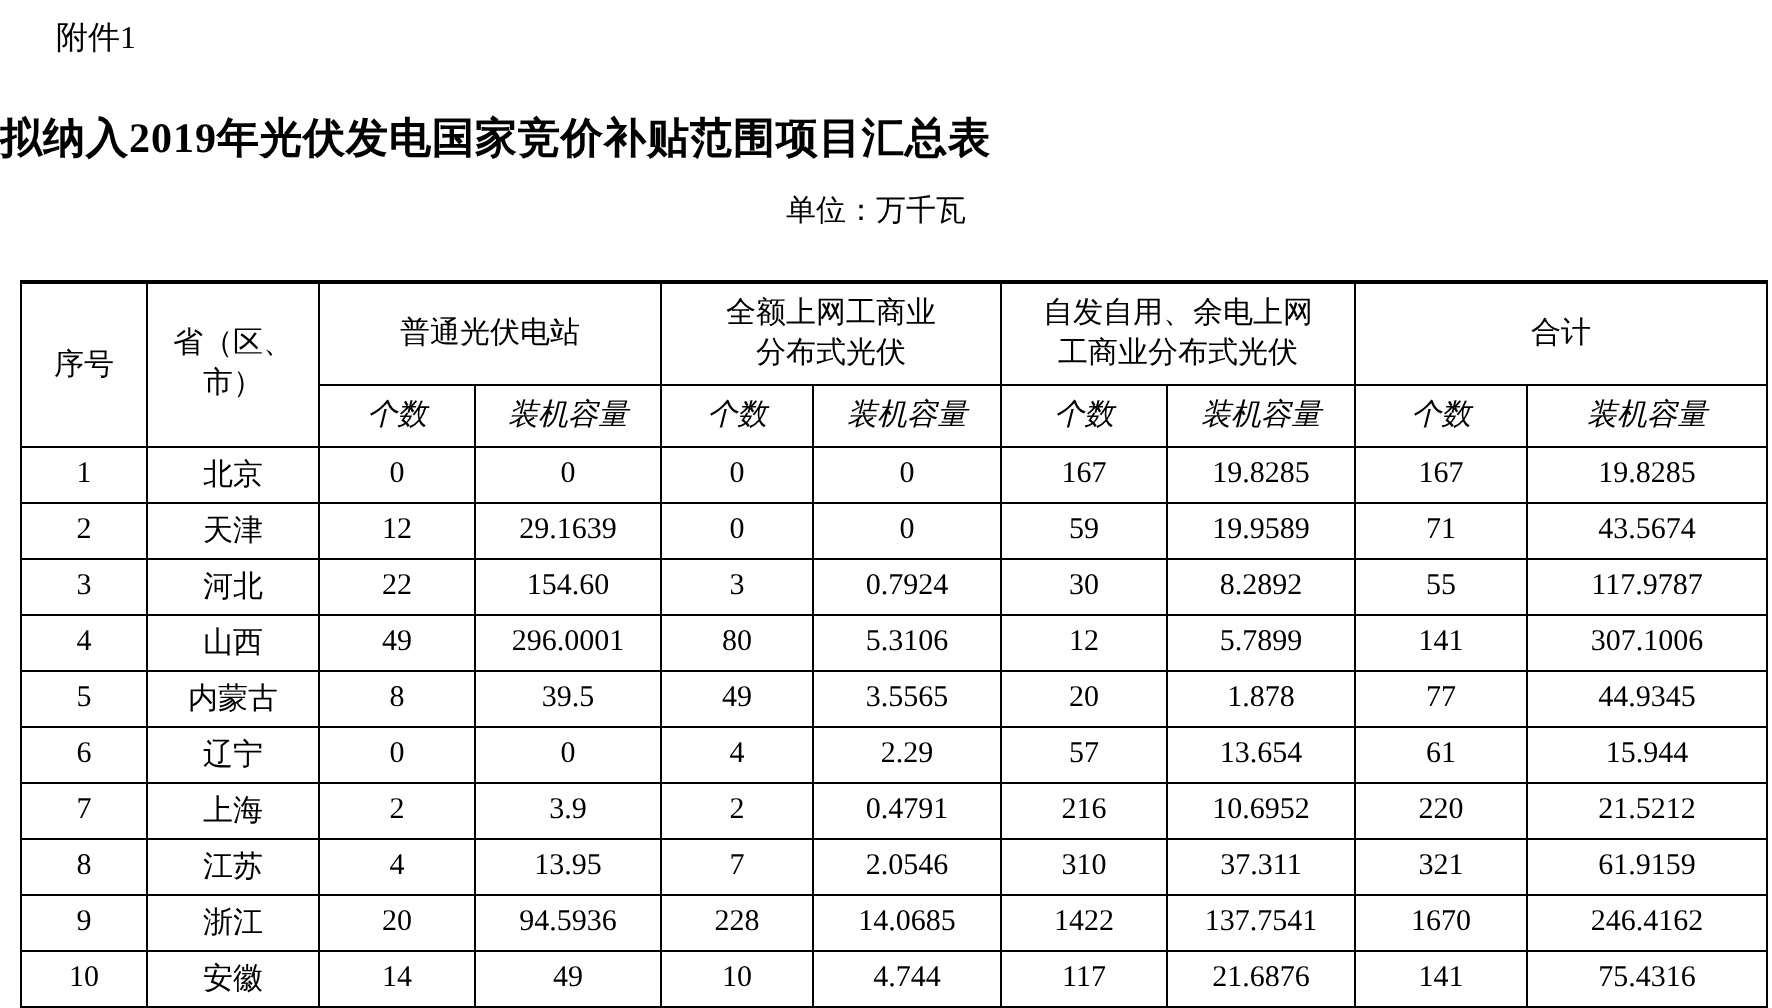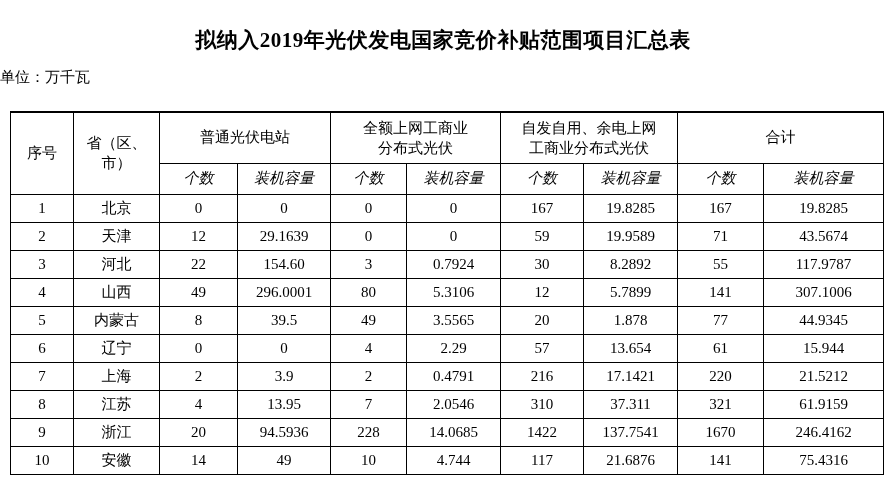--- a/index.html
+++ b/index.html
@@ -12,29 +12,28 @@
     color: #000000;
     font-family: "Liberation Serif", "DejaVu Serif", serif;
   }
   .attachment {
     margin: 10px 0 0 28px;
     font-size: 16px;
     line-height: 19px;
   }
   .title {
     margin: 26px 0 0 0;
-    text-align: center;
     font-size: 21px;
     line-height: 28px;
     font-weight: bold;
     letter-spacing: 0.5px;
   }
   .unit {
     margin: 14px 10px 0 0;
-    text-align: left;
+    text-align: center;
     font-size: 15px;
     line-height: 19px;
   }
   table.summary {
     margin: 24px 0 0 10px;
     border-collapse: collapse;
     table-layout: fixed;
     width: 873px;
     border-top: 2px solid #000;
   }
@@ -53,20 +52,21 @@
   tbody tr     { height: 28px; }
   .wrap {
     white-space: pre-line;
     line-height: 20px;
   }
 </style>
 </head>
 <body>
 
 <div>
+  <div class="attachment">附件1</div>
   <div class="title">拟纳入2019年光伏发电国家竞价补贴范围项目汇总表</div>
   <div class="unit">单位：万千瓦</div>
 
   <table class="summary">
     <colgroup>
       <col style="width:63px">
         <col style="width:86px">
       <col style="width:78px">
         <col style="width:93px">
       <col style="width:76px">
@@ -173,21 +173,21 @@
         <td>15.944</td>
       </tr>
       <tr>
         <td>7</td>
         <td>上海</td>
         <td>2</td>
         <td>3.9</td>
         <td>2</td>
         <td>0.4791</td>
         <td>216</td>
-        <td>17.1421</td>
+        <td>10.6952</td>
         <td>220</td>
         <td>21.5212</td>
       </tr>
       <tr>
         <td>8</td>
         <td>江苏</td>
         <td>4</td>
         <td>13.95</td>
         <td>7</td>
         <td>2.0546</td>

